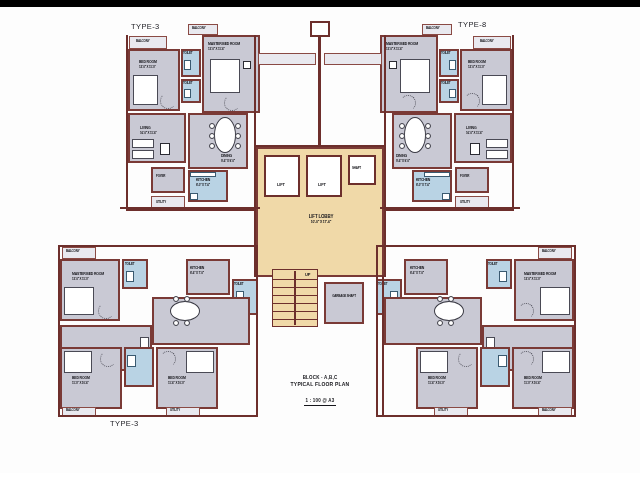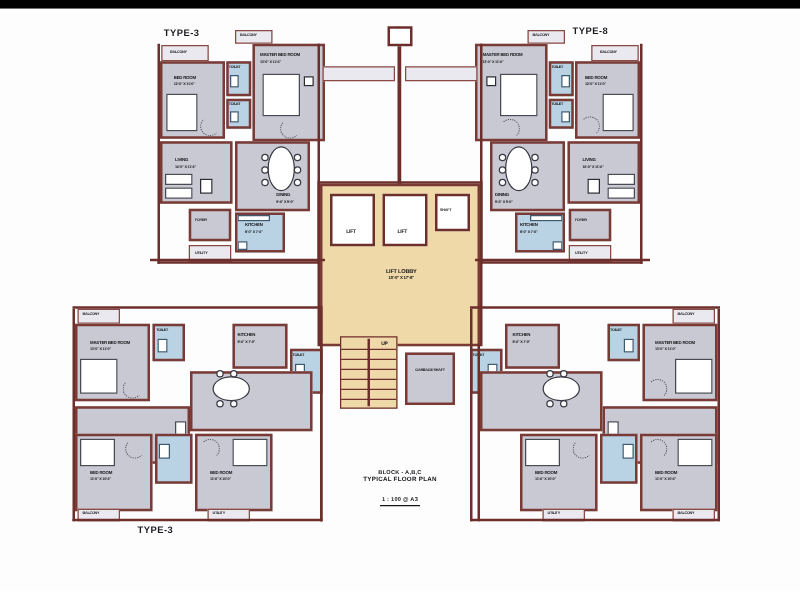--- a/index.html
+++ b/index.html
@@ -56,21 +56,21 @@
   
   .lbl{position:absolute;color:#15151a;font-weight:bold;
       letter-spacing:-.2px;line-height:1.02;white-space:nowrap;
       transform-origin:left top;}
   .t3{font-size:3px;}
   .t35{font-size:3.5px;}
   .t4{font-size:4px;}
   .t45{font-size:4.5px;}
   .ctr{text-align:center;}
 
-  .typetag{position:absolute;font-weight:bold;font-size:7.5px;
+  .typetag{position:absolute;font-weight:normal;font-size:7.5px;
       color:#1a1a20;letter-spacing:.4px;}
 
   #titleblock{position:absolute;text-align:center;color:#15151a;
       font-weight:bold;line-height:1.25;}
   #titleblock .l1{font-size:4.5px;letter-spacing:.2px;}
   #titleblock .l2{font-size:5px;letter-spacing:.2px;}
   #titleblock .l3{font-size:4.5px;letter-spacing:.2px;
       border-bottom:1px solid #15151a;display:inline-block;padding:0 2px 1px;}
 </style>
 </head>

